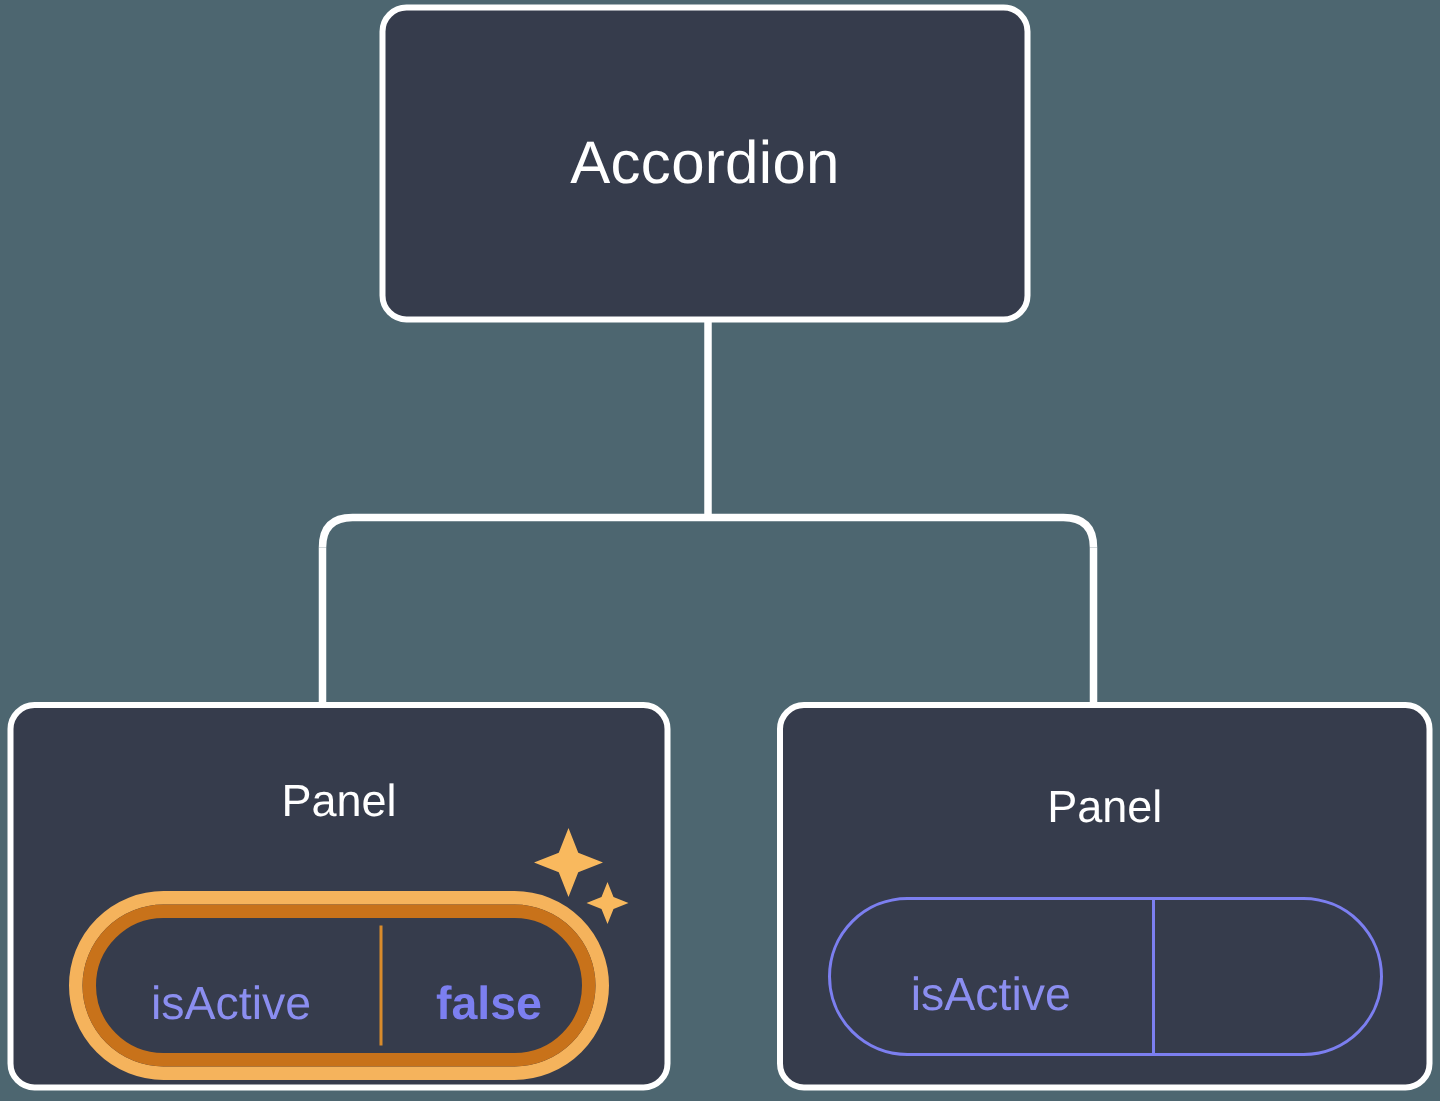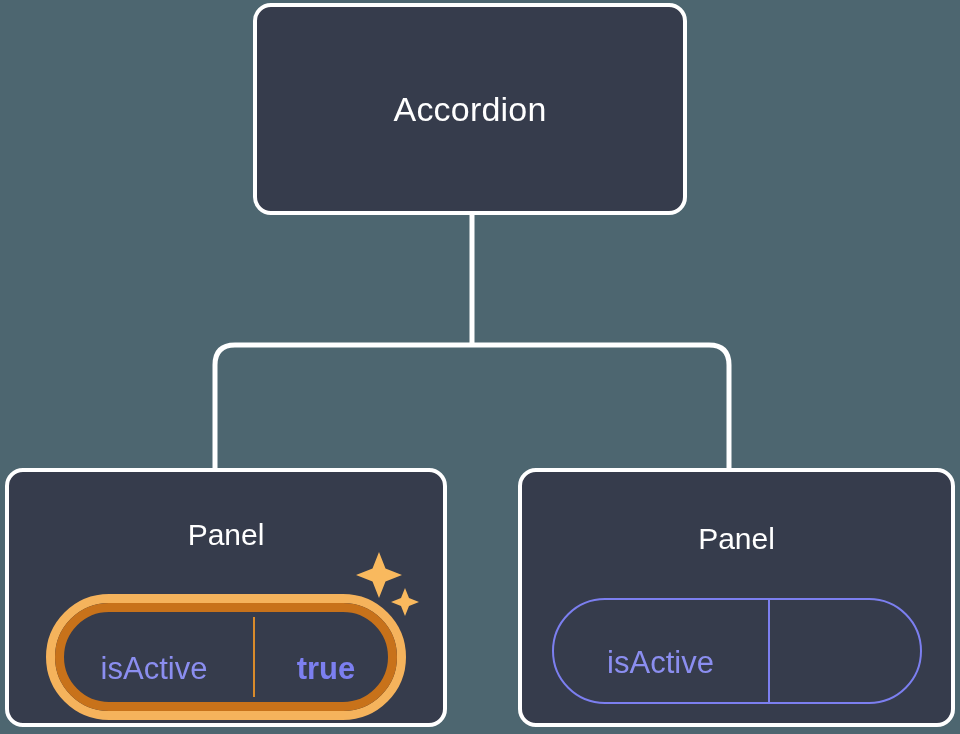--- a/index.html
+++ b/index.html
@@ -45,21 +45,21 @@
 
   .node-root {
     left: 253px;
     top: 3px;
     width: 434px;
     height: 212px;
     justify-content: center;
   }
   .node-title-root {
     color: #ffffff;
-    font-size: 34px;
+    font-size: 40px;
     line-height: 1;
     font-weight: 400;
     letter-spacing: 0.2px;
   }
 
   .node-panel {
     top: 468px;
     height: 259px;
     justify-content: flex-start;
     padding-top: 0;
@@ -189,21 +189,21 @@
     <div class="node-title-root">Accordion</div>
   </div>
 
   <div class="node node-panel node-panel-left">
     <div class="node-title-panel">Panel</div>
 
     <div class="pill-wrap">
       <div class="pill pill-highlight">
         <div class="pill-cell pill-key">isActive</div>
         <div class="pill-divider"></div>
-        <div class="pill-cell pill-val">true</div>
+        <div class="pill-cell pill-val">false</div>
       </div>
 
       <svg class="sparkles" viewBox="0 0 66 76" aria-hidden="true">
         <path d="M 24 4 L 30.5 20.5 L 47 27 L 30.5 33.5 L 24 50 L 17.5 33.5 L 1 27 L 17.5 20.5 Z" fill="#f9b95e"></path>
         <path d="M 50 40 L 54 50 L 64 54 L 54 58 L 50 68 L 46 58 L 36 54 L 46 50 Z" fill="#f9b95e"></path>
       </svg>
     </div>
   </div>
 
   <div class="node node-panel node-panel-right">

